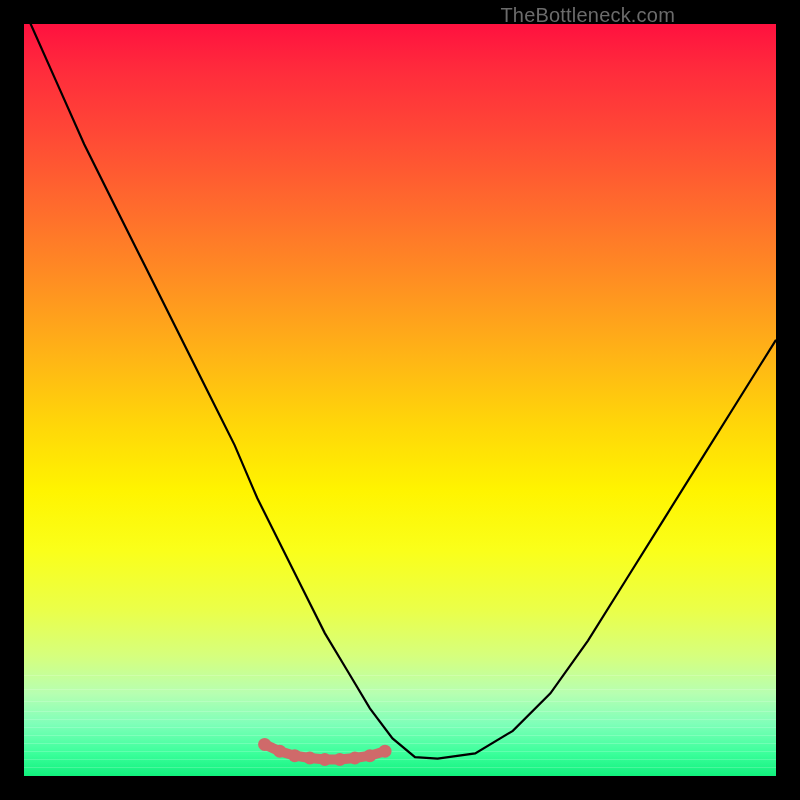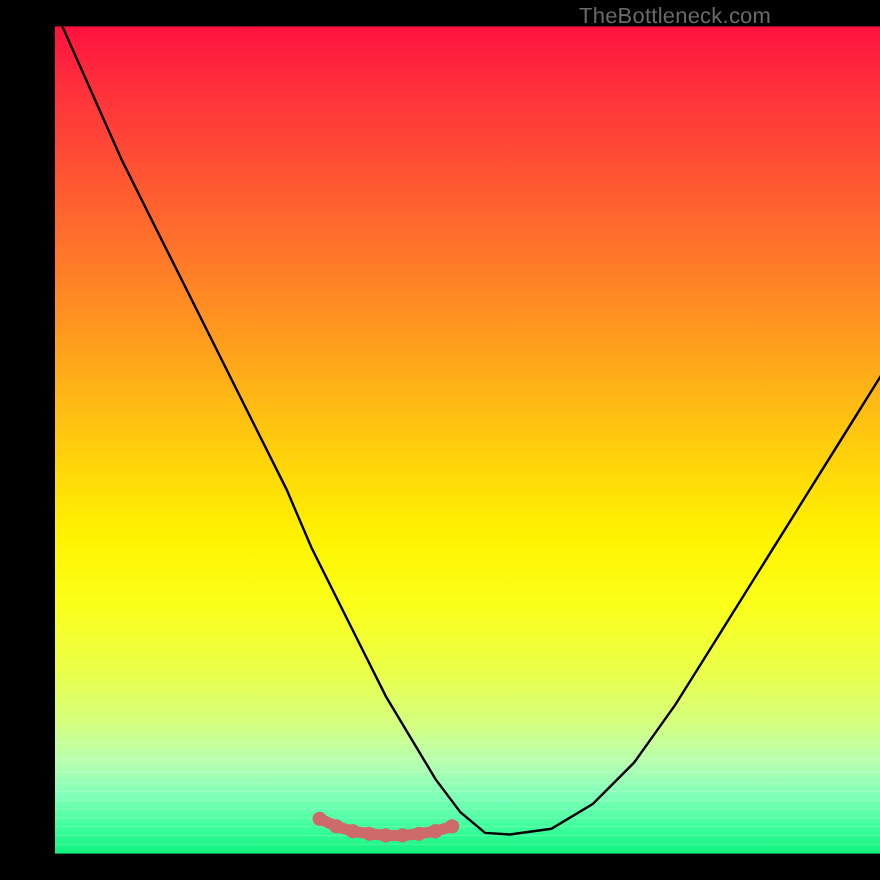--- a/index.html
+++ b/index.html
@@ -9,21 +9,20 @@
     height: 800px;
     overflow: hidden;
     background: #000;
     font-family: Arial, Helvetica, sans-serif;
   }
   .frame {
     width: 685px;
     height: 800px;
     position: relative;
     background: #000;
-    margin-left: 26px;
   }
   .plot-area {
     position: absolute;
     left: 24px;
     top: 24px;
     width: 752px;
     height: 752px;
     background: linear-gradient(
       to bottom,
       #ff113f 0%,

